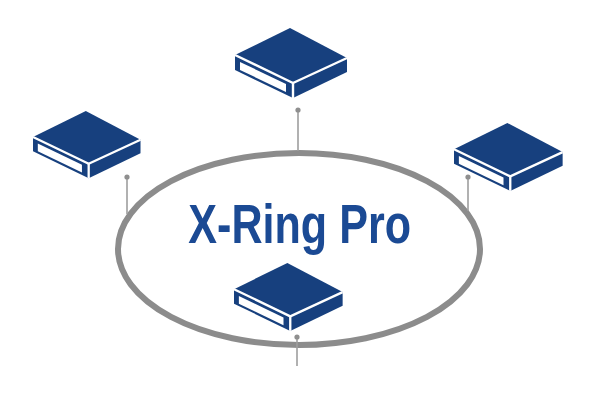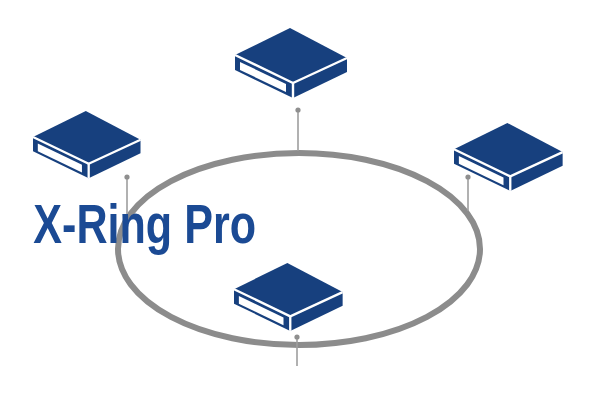--- a/index.html
+++ b/index.html
@@ -19,20 +19,21 @@
   .stage svg {
     position: absolute;
     left: 0;
     top: 0;
   }
   .ring-label {
     position: absolute;
     left: 0;
     top: 196px;
     width: 600px;
+    text-align: center;
     line-height: 1;
     pointer-events: none;
   }
   .ring-label span {
     display: inline-block;
     font-weight: 700;
     font-size: 56px;
     letter-spacing: 0px;
     transform: scaleX(0.77);
     transform-origin: 50% 50%;

